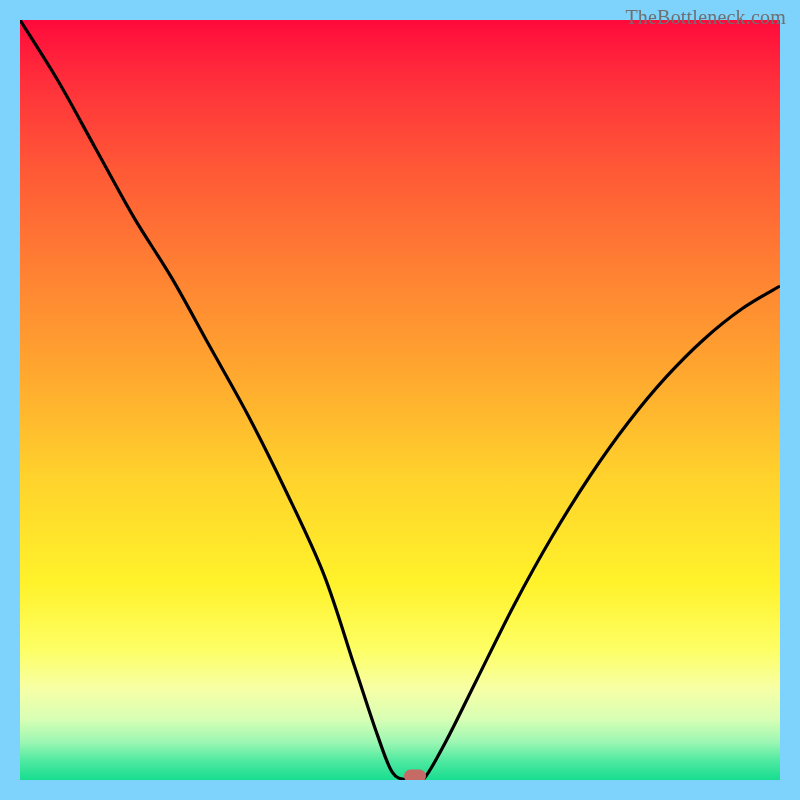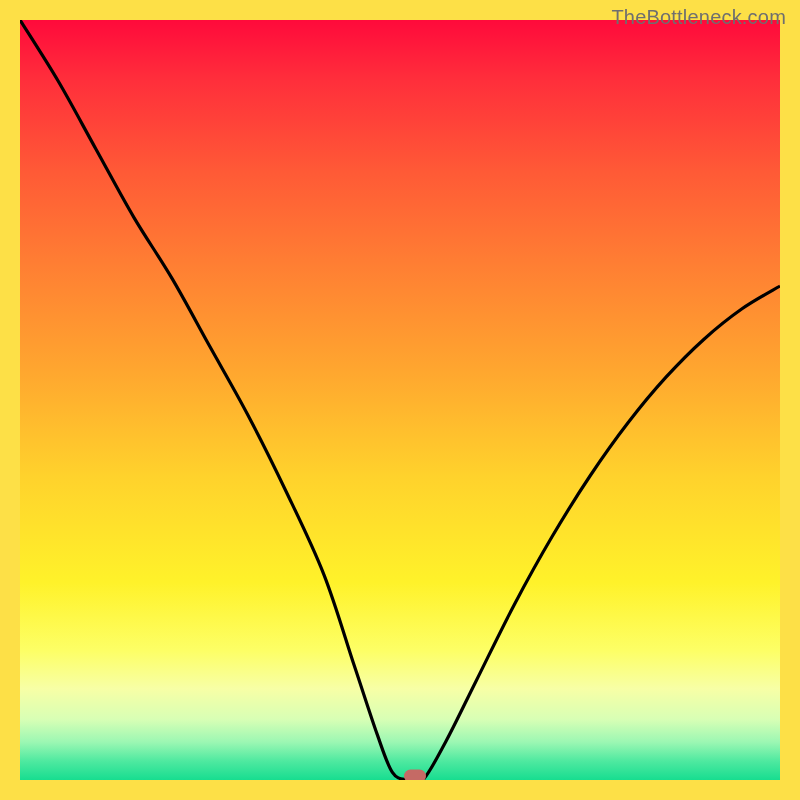--- a/index.html
+++ b/index.html
@@ -8,21 +8,22 @@
     width: 800px;
     height: 800px;
     background: #000;
     font-family: Arial, Helvetica, sans-serif;
     overflow: hidden;
   }
   .frame {
     position: relative;
     width: 800px;
     height: 800px;
-    background: #fde047;
+    background: #7dd3fc;
+    font-family: Liberation Serif, serif;
   }
   .watermark {
     position: absolute;
     top: 6px;
     right: 14px;
     color: #6f6f6f;
     font-size: 20px;
     font-weight: 500;
     letter-spacing: 0.2px;
     z-index: 20;

